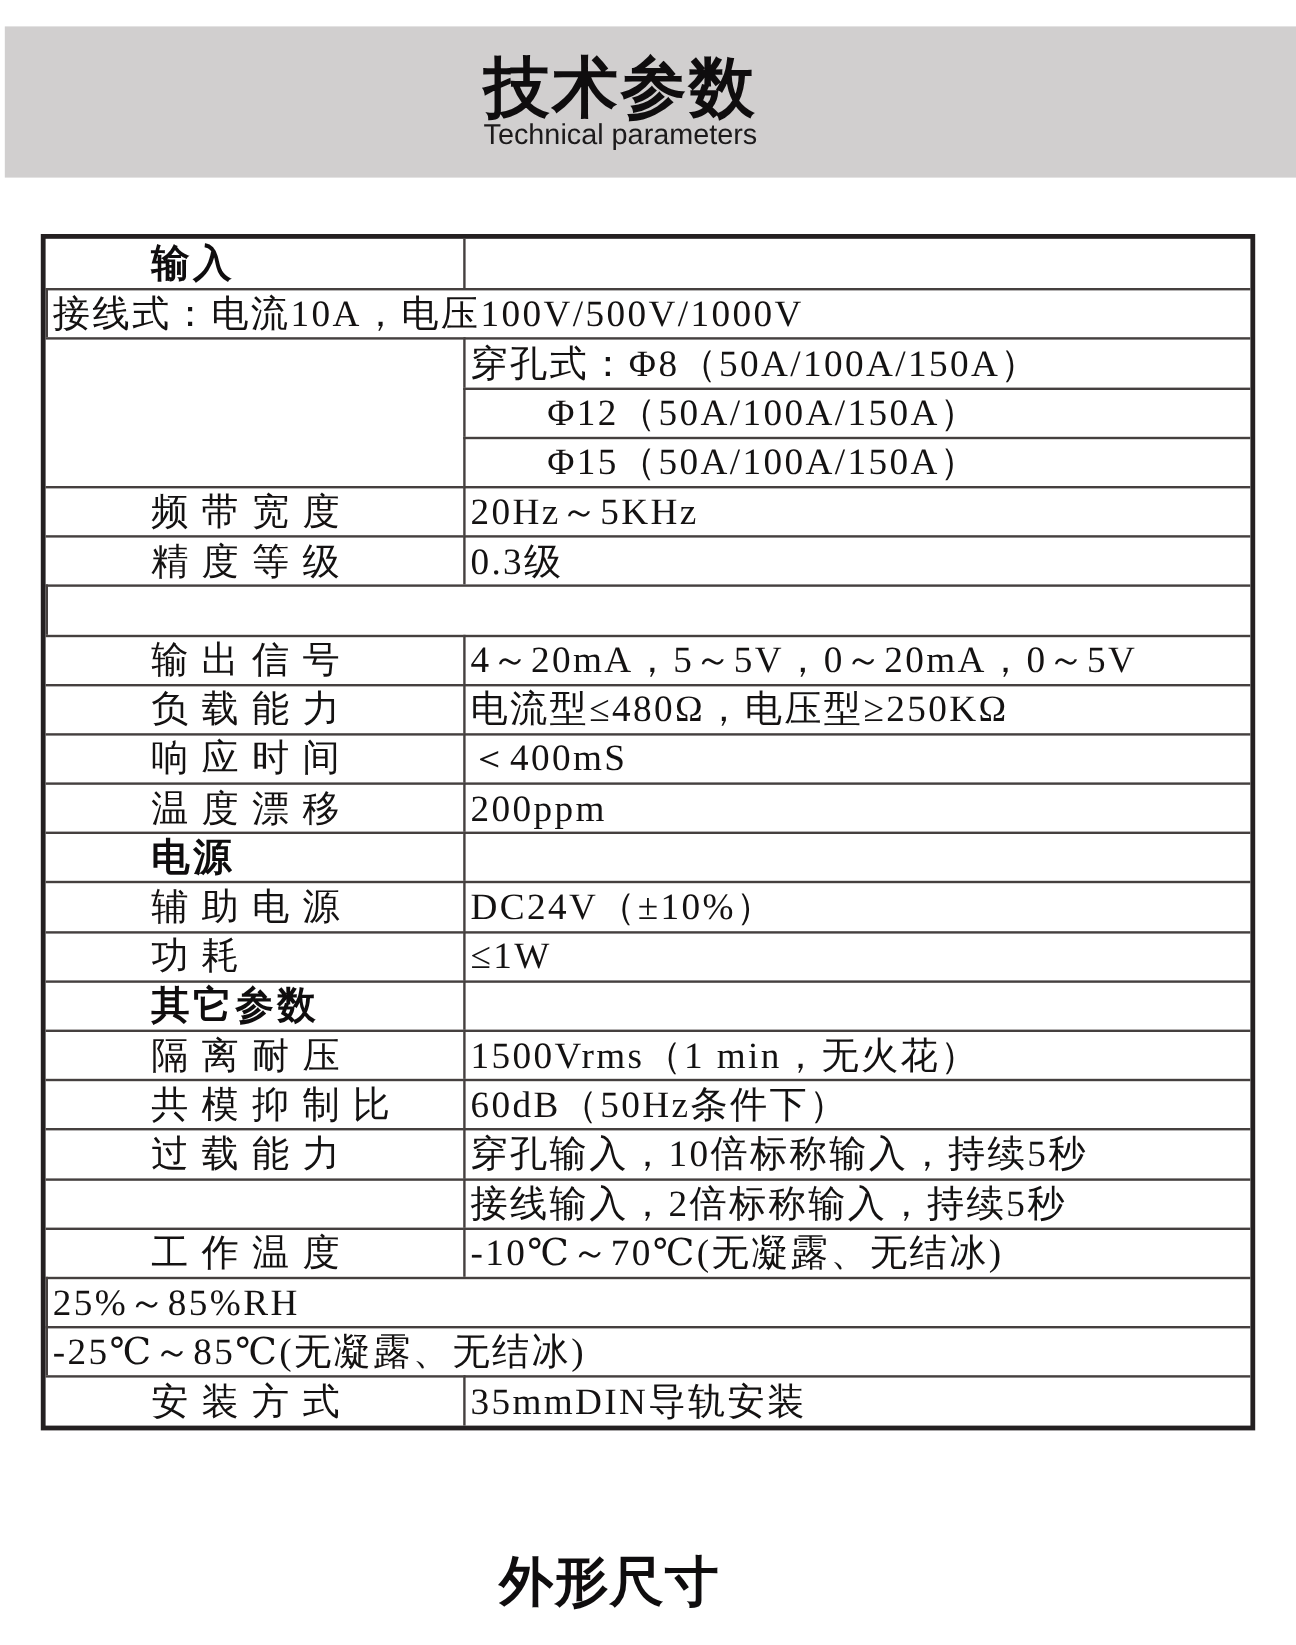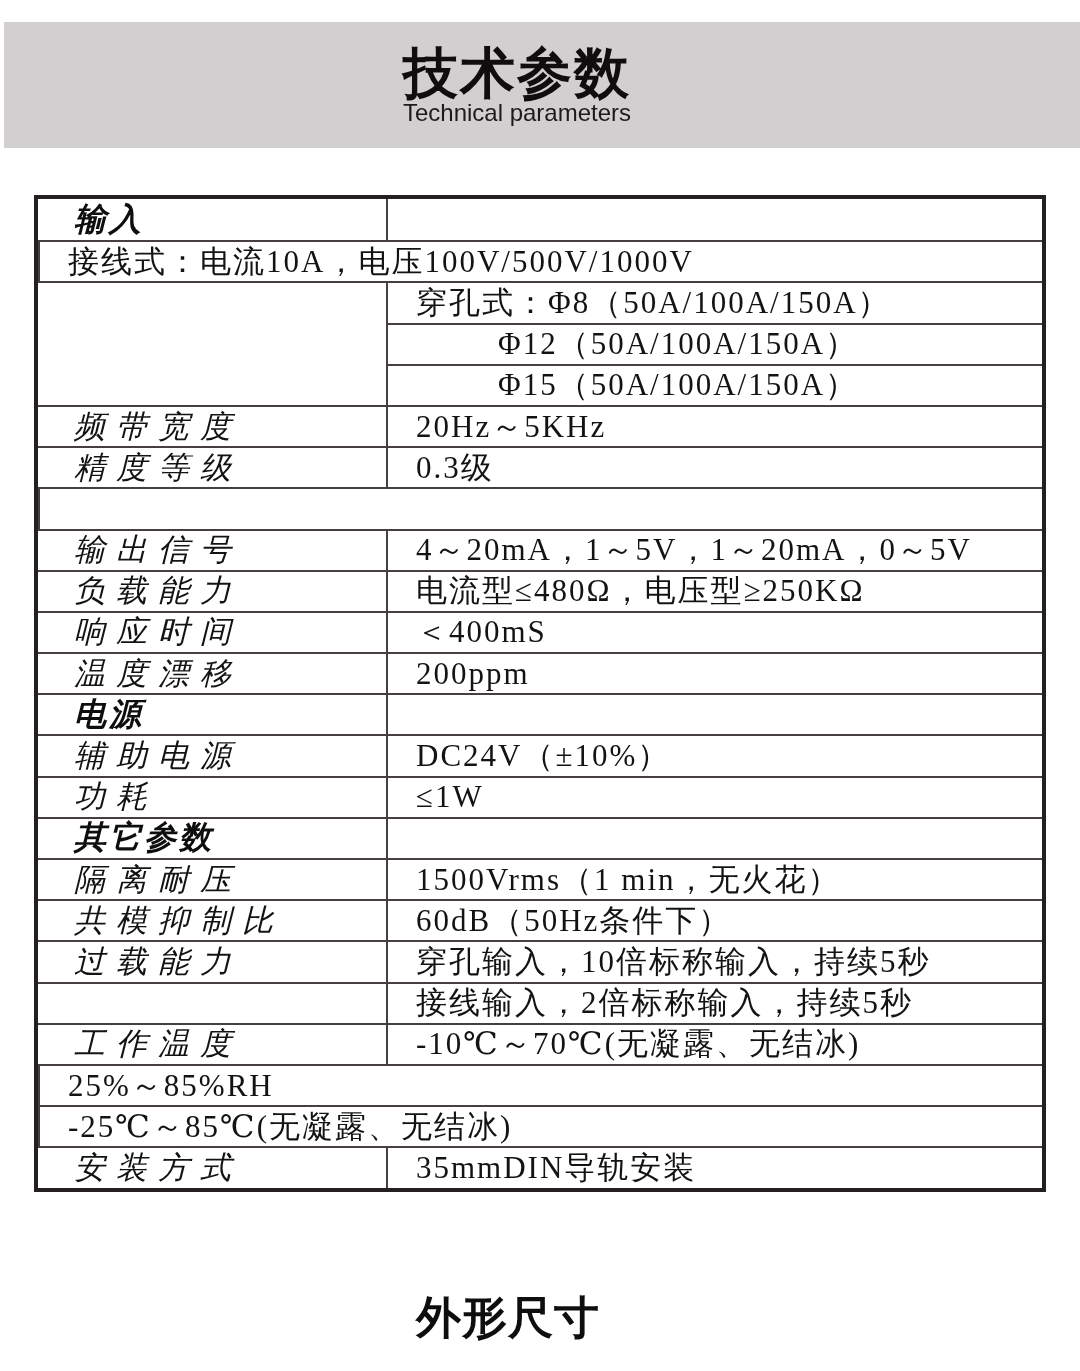--- a/index.html
+++ b/index.html
@@ -46,43 +46,42 @@
     background:#ffffff;
   }
   .srow { display:flex; height:41.2px; }
   .cell {
     box-sizing:border-box;
     display:flex; align-items:center;
     white-space:nowrap; overflow:hidden;
   }
   .cell-label {
     width:348px;
-    padding-left:36px;
+    padding-left:88px;
     border-top:2px solid #45403f;
     font-size:31px;
     letter-spacing:11px;
-    font-style:italic;
   }
   .cell-value {
     flex:1;
     border-left:2px solid #45403f;
     border-top:2px solid #45403f;
-    padding-left:28px;
+    padding-left:4px;
     font-size:31px;
     letter-spacing:2px;
   }
   .srow.section .cell-label {
     font-family:"Liberation Sans","DejaVu Sans",sans-serif;
     font-weight:bold;
     font-size:32px;
     letter-spacing:3px;
     color:#0f0d0e;
   }
   .no-top { border-top:none; }
-  .indent { padding-left:110px; }
+  .indent { padding-left:68px; }
 
   
   .footer-title {
     position:absolute; top:1295px; left:0;
     width:100%;
     margin:0;
     text-align:center;
     transform:translateX(-32px);
     font-family:"Liberation Sans","DejaVu Sans",sans-serif;
     font-weight:bold;
@@ -136,21 +135,21 @@
     <div class="cell cell-label">精度等级</div>
     <div class="cell cell-value">0.3级</div>
   </div>
 
   <div class="srow section">
     <div class="cell cell-value"></div>
   </div>
 
   <div class="srow">
     <div class="cell cell-label">输出信号</div>
-    <div class="cell cell-value">4～20mA，1～5V，1～20mA，0～5V</div>
+    <div class="cell cell-value">4～20mA，5～5V，0～20mA，0～5V</div>
   </div>
 
   <div class="srow">
     <div class="cell cell-label">负载能力</div>
     <div class="cell cell-value">电流型≤480Ω，电压型≥250KΩ</div>
   </div>
 
   <div class="srow">
     <div class="cell cell-label">响应时间</div>
     <div class="cell cell-value">＜400mS</div>

